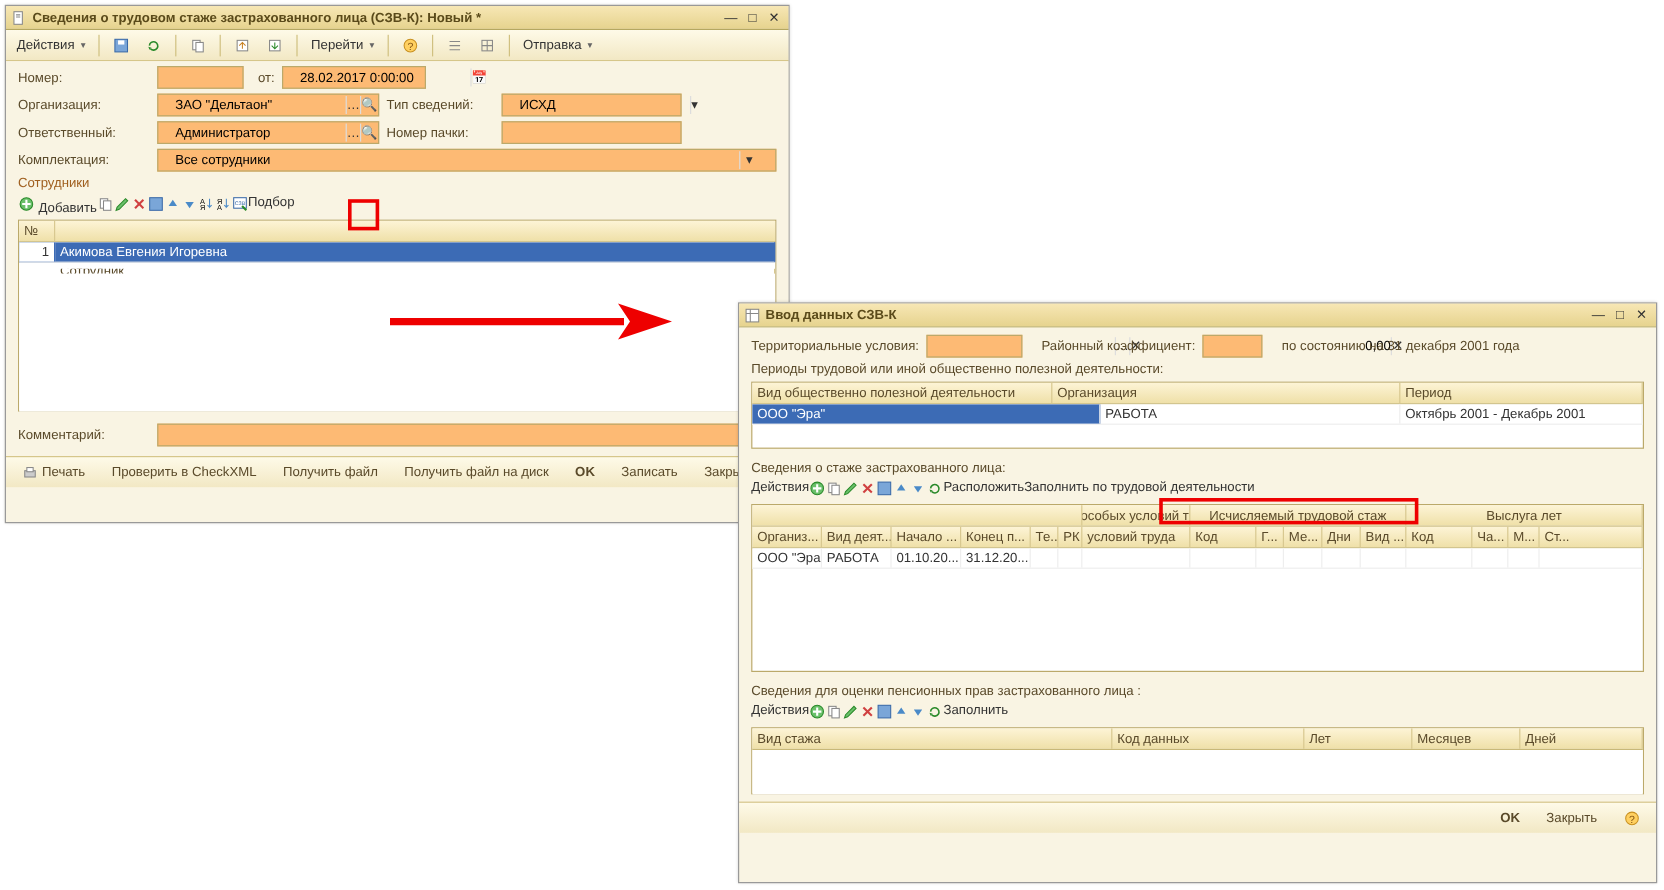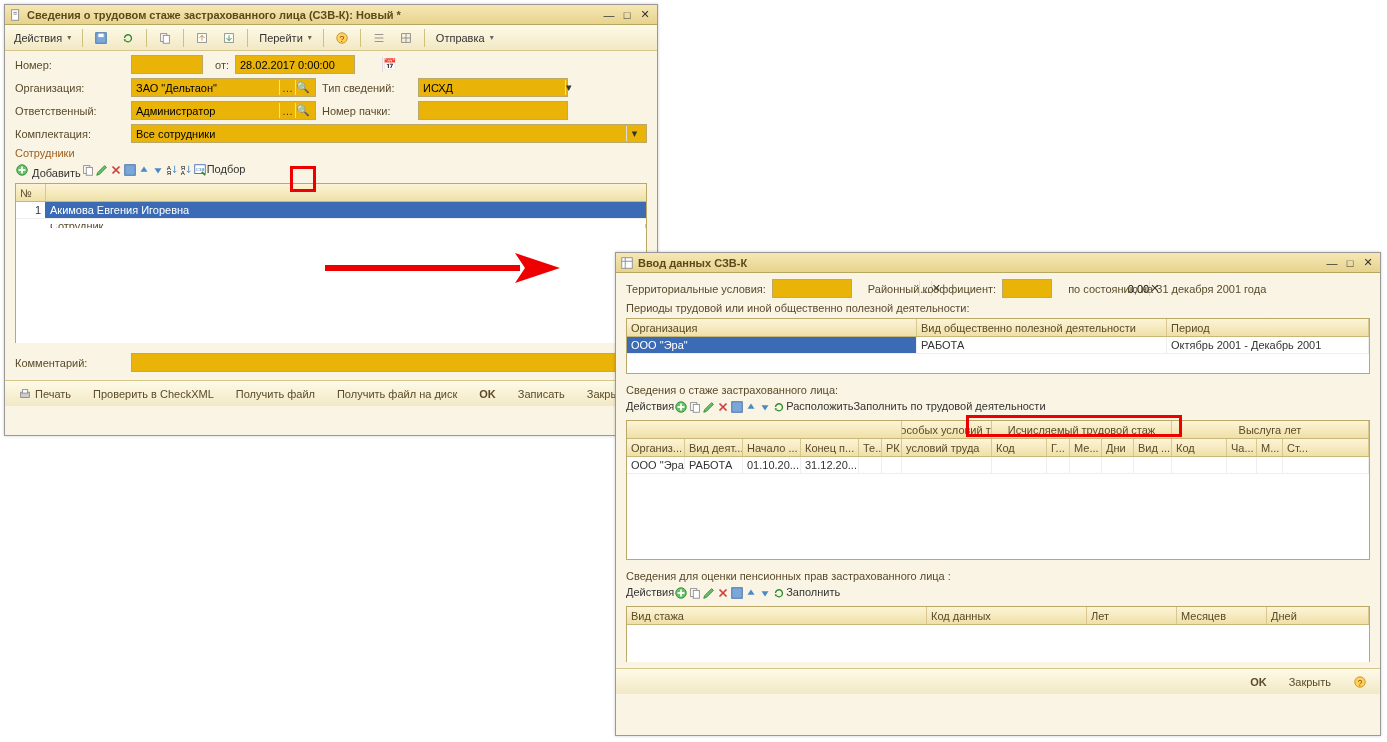--- a/index.html
+++ b/index.html
@@ -10,21 +10,21 @@
   .titlebar .ttitle { flex: 1; font-weight: bold; font-size: 11px; color: #5a4a1a; }
   .titlebar .wbtn { width: 16px; height: 14px; margin-left: 2px; display: inline-flex; align-items: center; justify-content: center; cursor: pointer; }
   .toolbar { background: linear-gradient(to bottom, #fefae8, #f2e8c4); border-bottom: 1px solid #d6c68a; height: 26px; display: flex; align-items: center; padding: 0 4px; gap: 3px; }
   .toolbar .sep { width: 1px; height: 18px; background: #d0c080; margin: 0 3px; }
   .toolbar .tbtn { height: 20px; padding: 0 4px; display: inline-flex; align-items: center; cursor: pointer; border: 1px solid transparent; border-radius: 2px; gap: 3px; }
   .toolbar .dropdown::after { content: "▾"; font-size: 8px; margin-left: 2px; color: #666; }
   .form-area { padding: 4px 10px; background: #f9f4e3; }
   .form-row { display: flex; align-items: center; margin-bottom: 4px; gap: 6px; }
   .form-row label { font-size: 11px; color: #5a4a2a; }
   .lbl-w { width: 110px; }
-  .field { height: 19px; border: 1px solid #bba96a; background: #eab308; display: flex; align-items: center; padding: 0 4px; font-size: 11px; }
+  .field { height: 19px; border: 1px solid #bba96a; background: #fdba74; display: flex; align-items: center; padding: 0 14px; font-size: 11px; }
   .field input { border: none; outline: none; flex: 1; font-size: 11px; font-family: inherit; background: transparent; }
   .field .fbtn { width: 16px; height: 15px; display: inline-flex; align-items: center; justify-content: center; cursor: pointer; border-left: 1px solid #ddd; }
   .section-title { color: #a06020; font-size: 11px; margin: 4px 0 2px 0; }
   .grid { border: 1px solid #bba96a; background: #fff; }
   .grid-head { display: flex; background: linear-gradient(to bottom, #fdf4d6, #efe0a8); height: 18px; border-bottom: 1px solid #c8b878; }
   .grid-head .gh { border-right: 1px solid #d8c890; padding: 2px 4px; font-size: 11px; color: #5a4a2a; display: flex; align-items: center; overflow: hidden; white-space: nowrap; }
   .grid-body { background: #fff; }
   .grid-row { display: flex; height: 17px; border-bottom: 1px solid #eee; }
   .grid-row .gc { border-right: 1px solid #eee; padding: 1px 4px; font-size: 11px; overflow: hidden; white-space: nowrap; display: flex; align-items: center; }
   .grid-row.sel { background: #3c6bb5; color: #fff; }
@@ -296,22 +296,22 @@
       <div class="field" style="width:50px;">
         <input style="text-align: right;" value="0,00">
         <span class="fbtn">✕</span>
       </div>
       <label style="margin-left:10px;">по состоянию на 31 декабря 2001 года</label>
     </div>
 
     <div style="color:#5a4a2a; margin:4px 0;">Периоды трудовой или иной общественно полезной деятельности:</div>
     <div class="grid" style="height:56px;">
       <div class="grid-head">
+        <div class="gh" style="width:250px;">Вид общественно полезной деятельности</div>
         <div class="gh" style="width:290px;">Организация</div>
-        <div class="gh" style="width:250px;">Вид общественно полезной деятельности</div>
         <div class="gh" style="flex:1;">Период</div>
       </div>
       <div class="grid-body">
         <div class="grid-row">
           <div class="gc sel" style="width:290px; background:#3c6bb5; color:#fff;">ООО "Эра"</div>
           <div class="gc" style="width:250px;">РАБОТА</div>
           <div class="gc" style="flex:1;">Октябрь 2001 - Декабрь 2001</div>
         </div>
       </div>
     </div>

